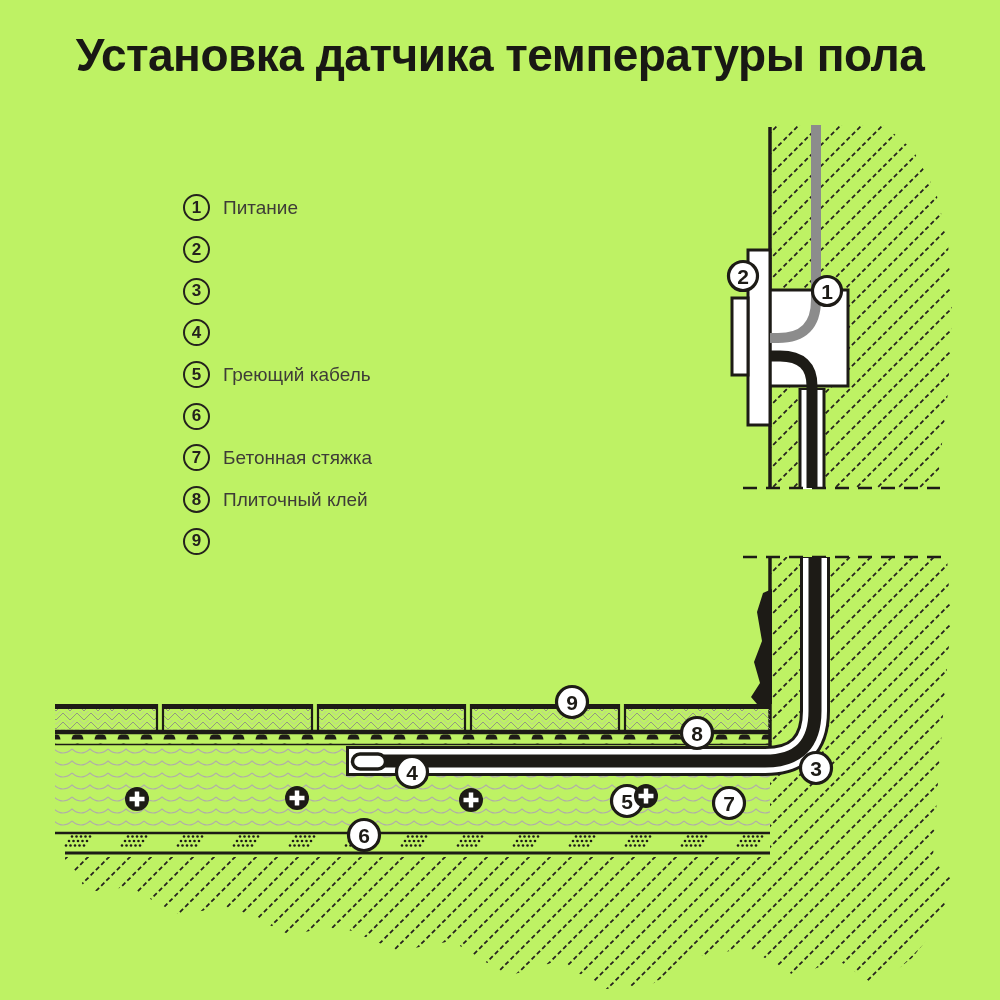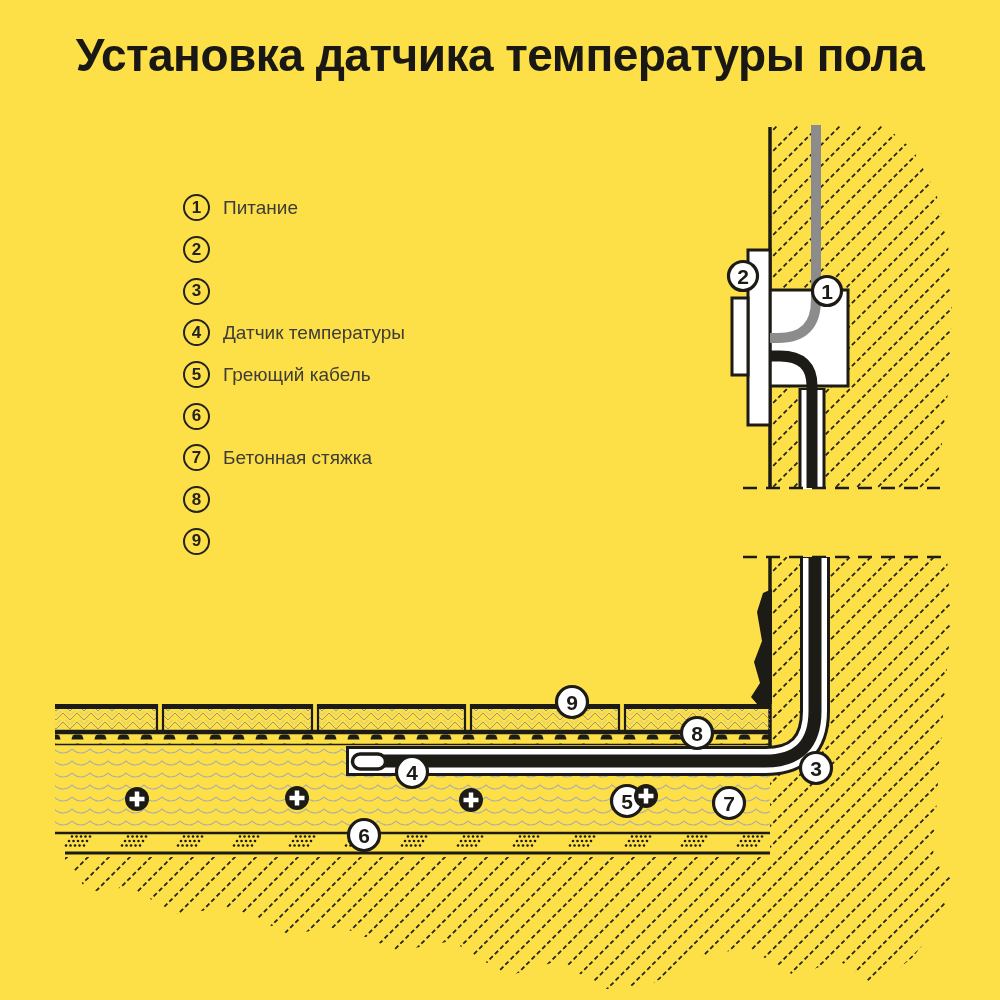--- a/index.html
+++ b/index.html
@@ -1,16 +1,16 @@
 <!DOCTYPE html>
 <html><head>
 <meta charset="utf-8">
 <style>
   html,body{margin:0;padding:0;background:#ffffff;}
-  .stage{position:relative;width:1000px;height:1000px;background:#fde047;overflow:hidden;
+  .stage{position:relative;width:1000px;height:1000px;background:#bef264;overflow:hidden;
          font-family:"Liberation Sans",sans-serif;}
   .title{position:absolute;top:31px;left:0;width:100%;text-align:center;
          font-size:46px;font-weight:600;letter-spacing:-0.5px;color:#191814;line-height:1.05;}
   .legend{position:absolute;left:183px;top:187px;}
   .lrow{display:flex;align-items:center;height:41.7px;gap:13px;}
   .lnum{width:27px;height:27px;box-sizing:border-box;border:2.6px solid #24221d;border-radius:50%;
         display:flex;align-items:center;justify-content:center;flex:0 0 27px;
         font-size:17px;font-weight:700;color:#24221d;}
   .llabel{font-size:19px;color:#3e3c37;white-space:nowrap;}
   svg.diagram{position:absolute;left:0;top:0;}
@@ -31,35 +31,35 @@
       <span class="llabel">Питание</span>
     </div>
     <div class="lrow">
       <span class="lnum">2</span>
     </div>
     <div class="lrow">
       <span class="lnum">3</span>
     </div>
     <div class="lrow">
       <span class="lnum">4</span>
-      <span class="llabel">Датчик температуры</span>
     </div>
     <div class="lrow">
       <span class="lnum">5</span>
       <span class="llabel">Греющий кабель</span>
     </div>
     <div class="lrow">
       <span class="lnum">6</span>
     </div>
     <div class="lrow">
       <span class="lnum">7</span>
       <span class="llabel">Бетонная стяжка</span>
     </div>
     <div class="lrow">
       <span class="lnum">8</span>
+      <span class="llabel">Плиточный клей</span>
     </div>
     <div class="lrow">
       <span class="lnum">9</span>
     </div>
   </div>
 
   <svg class="diagram" width="1000" height="1000" viewBox="0 0 1000 1000">
     <defs>
       <pattern id="hatch" width="21" height="21" patternUnits="userSpaceOnUse">
         <path d="M-4,25 L25,-4" stroke="#26231d" stroke-width="1.8" stroke-dasharray="4.5,3" fill="none"></path>

